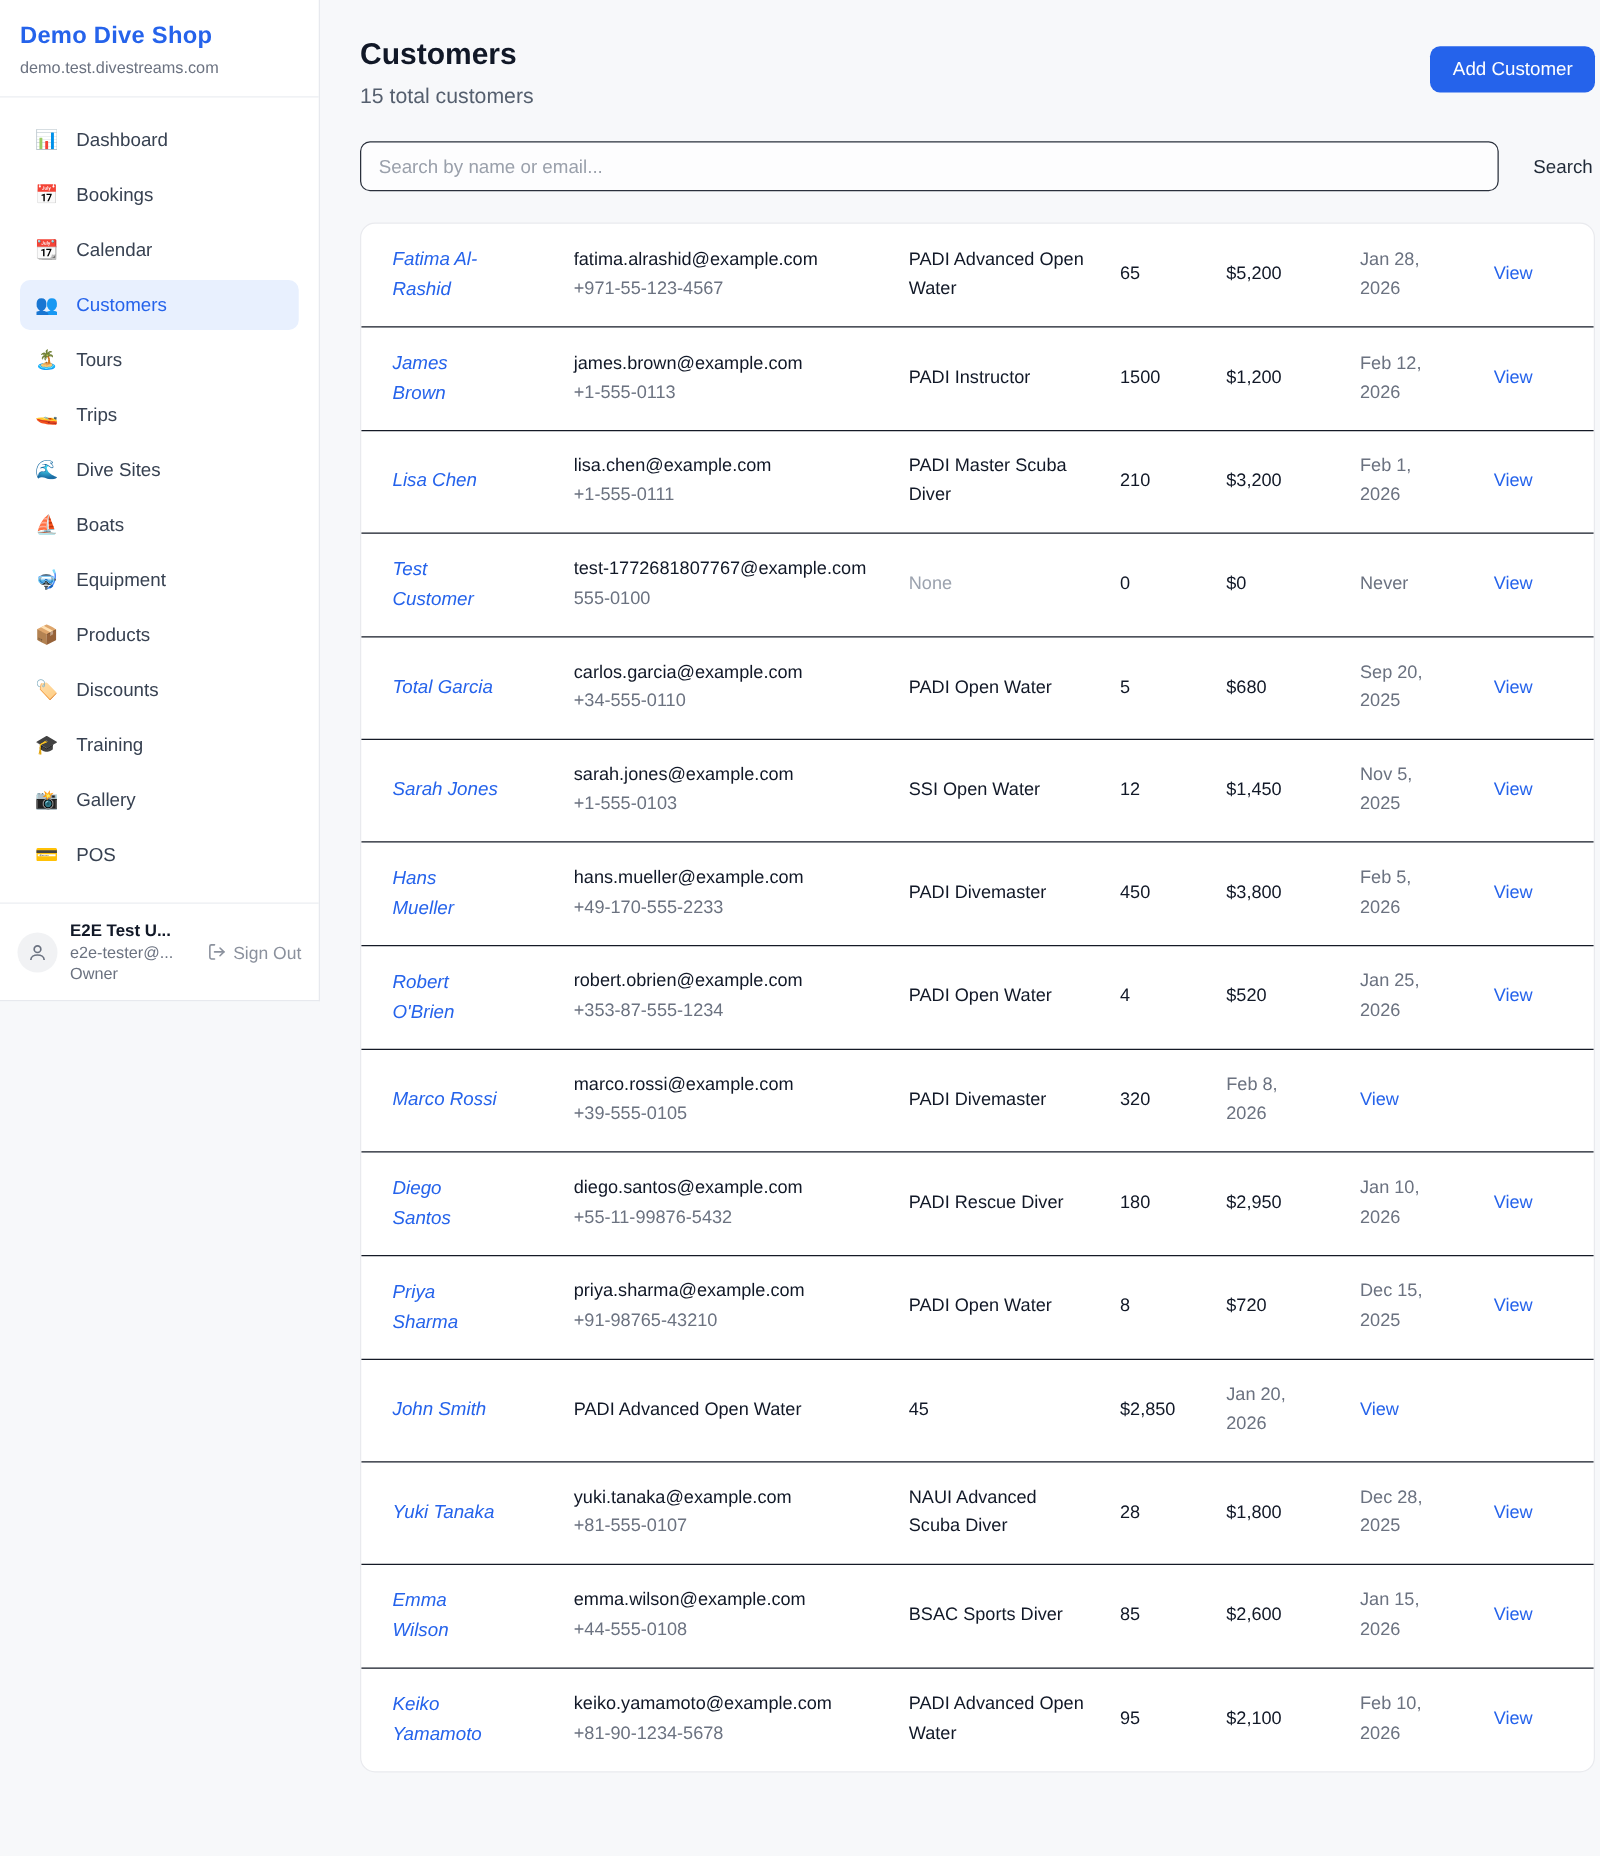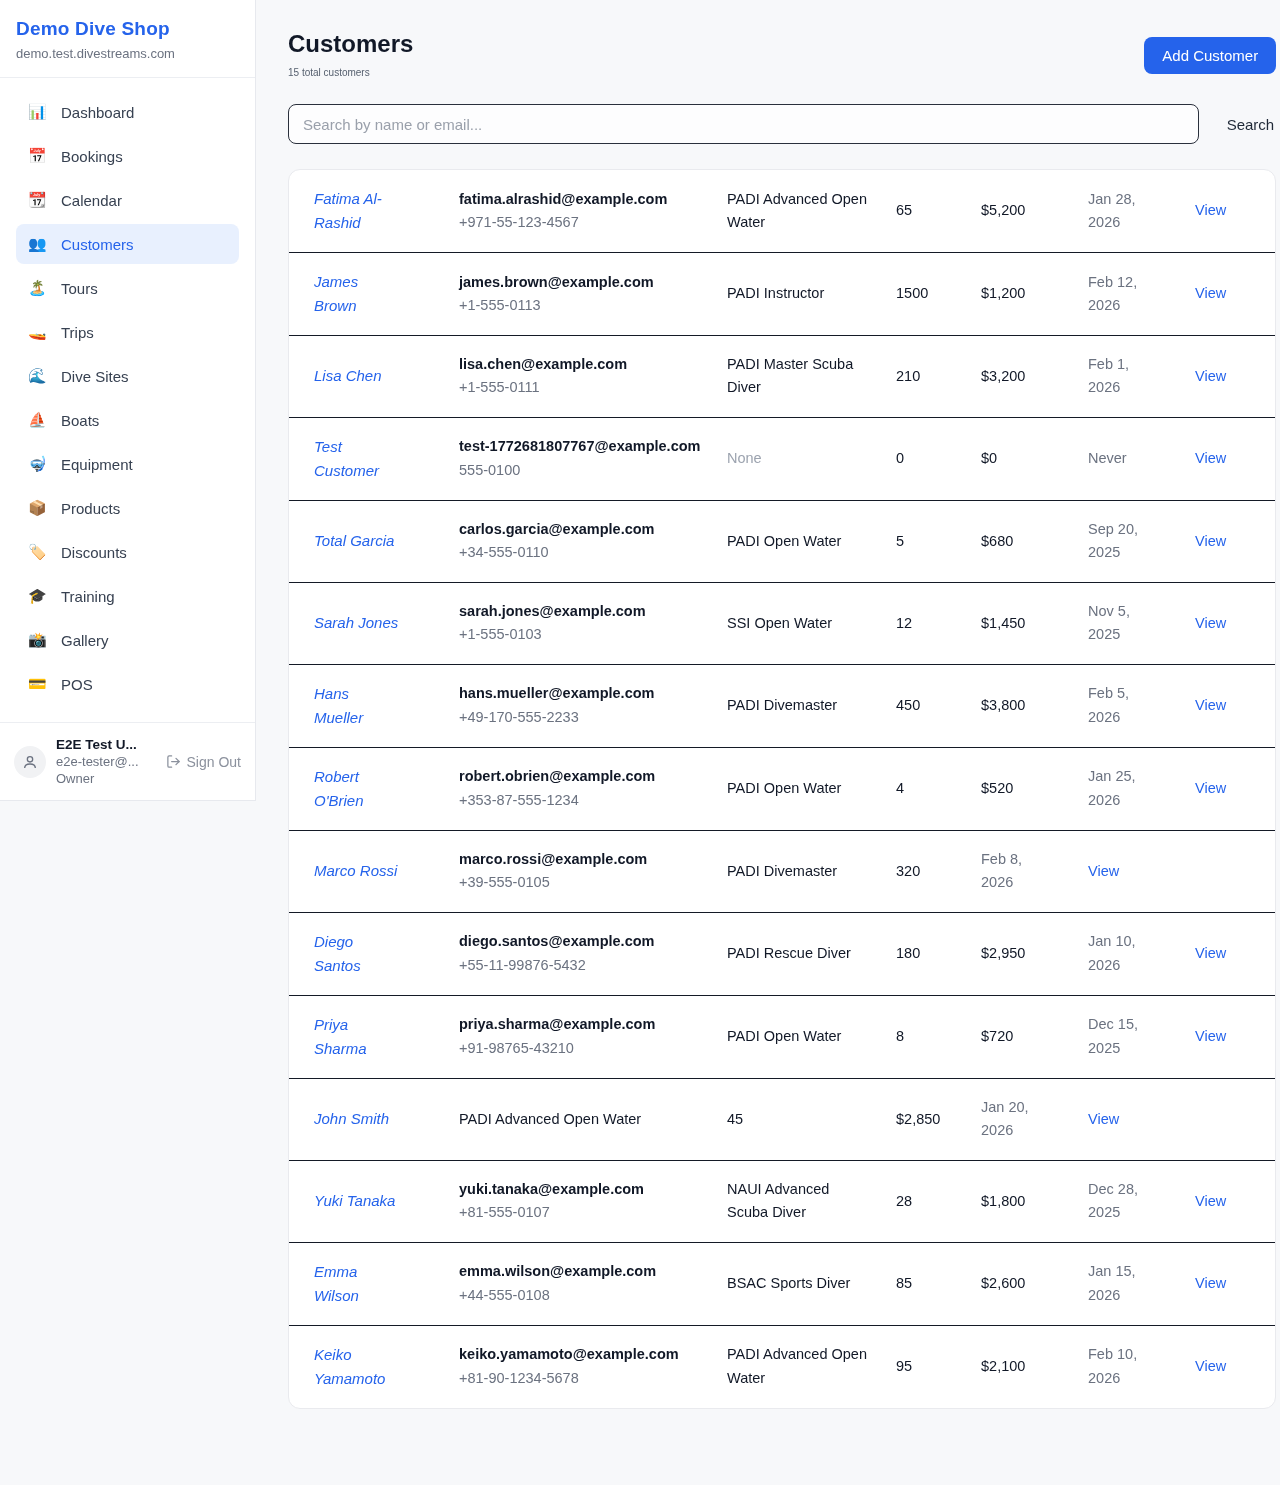--- a/index.html
+++ b/index.html
@@ -47,21 +47,21 @@
   .user-email, .user-role { font-size: 13px; color: #6b7280; margin-top: 2px; white-space: nowrap; }
   .signout {
     display: flex; align-items: center; gap: 6px;
     color: #8b919d; font-size: 14px; cursor: pointer; white-space: nowrap;
   }
 
   
   .main { flex: 1; padding: 30px 30px 30px 32px; }
   .page-head { display: flex; justify-content: space-between; align-items: flex-start; }
   .page-title { font-size: 24px; font-weight: bold; color: #111827; }
-  .page-subtitle { font-size: 10px; color: #555f6e; margin-top: 9px; }
+  .page-subtitle { font-size: 17px; color: #555f6e; margin-top: 9px; }
   .btn-primary {
     background: #2563eb; color: #fff; border: none; cursor: pointer;
     font-family: inherit; font-size: 15px; font-weight: 500;
     padding: 10px 18px; border-radius: 8px; margin-top: 7px;
   }
   .search-row { display: flex; align-items: center; gap: 26px; margin-top: 26px; }
   .search-input {
     flex: 1; height: 40px;
     border: 1px solid #2a303c; border-radius: 8px;
     background: #fdfdfe; padding: 0 14px;
@@ -99,21 +99,21 @@
   .trow .cell {
     padding: 17px 24px 17px 0;
     font-size: 14.5px; line-height: 1.62; color: #111827;
     display: flex; flex-direction: column; justify-content: center;
     align-items: flex-start;
   }
   a.name-link {
     color: #2563eb; text-decoration: none; font-size: 15px; font-weight: 500;
     line-height: 1.6; max-width: 88px; overflow-wrap: break-word; font-style: italic;
   }
-  .email { color: #111827; overflow-wrap: anywhere; font-weight: bold; }
+  .email { color: #111827; overflow-wrap: anywhere; }
   .phone { color: #6b7280; }
   .cert { color: #111827; }
   .cert.muted { color: #9ca3af; }
   .lastdive { color: #6b7280; max-width: 60px; }
   a.view-link { color: #2563eb; text-decoration: none; font-size: 14.5px; }
 </style>
 </head>
 <body>
 
 <div class="layout">

